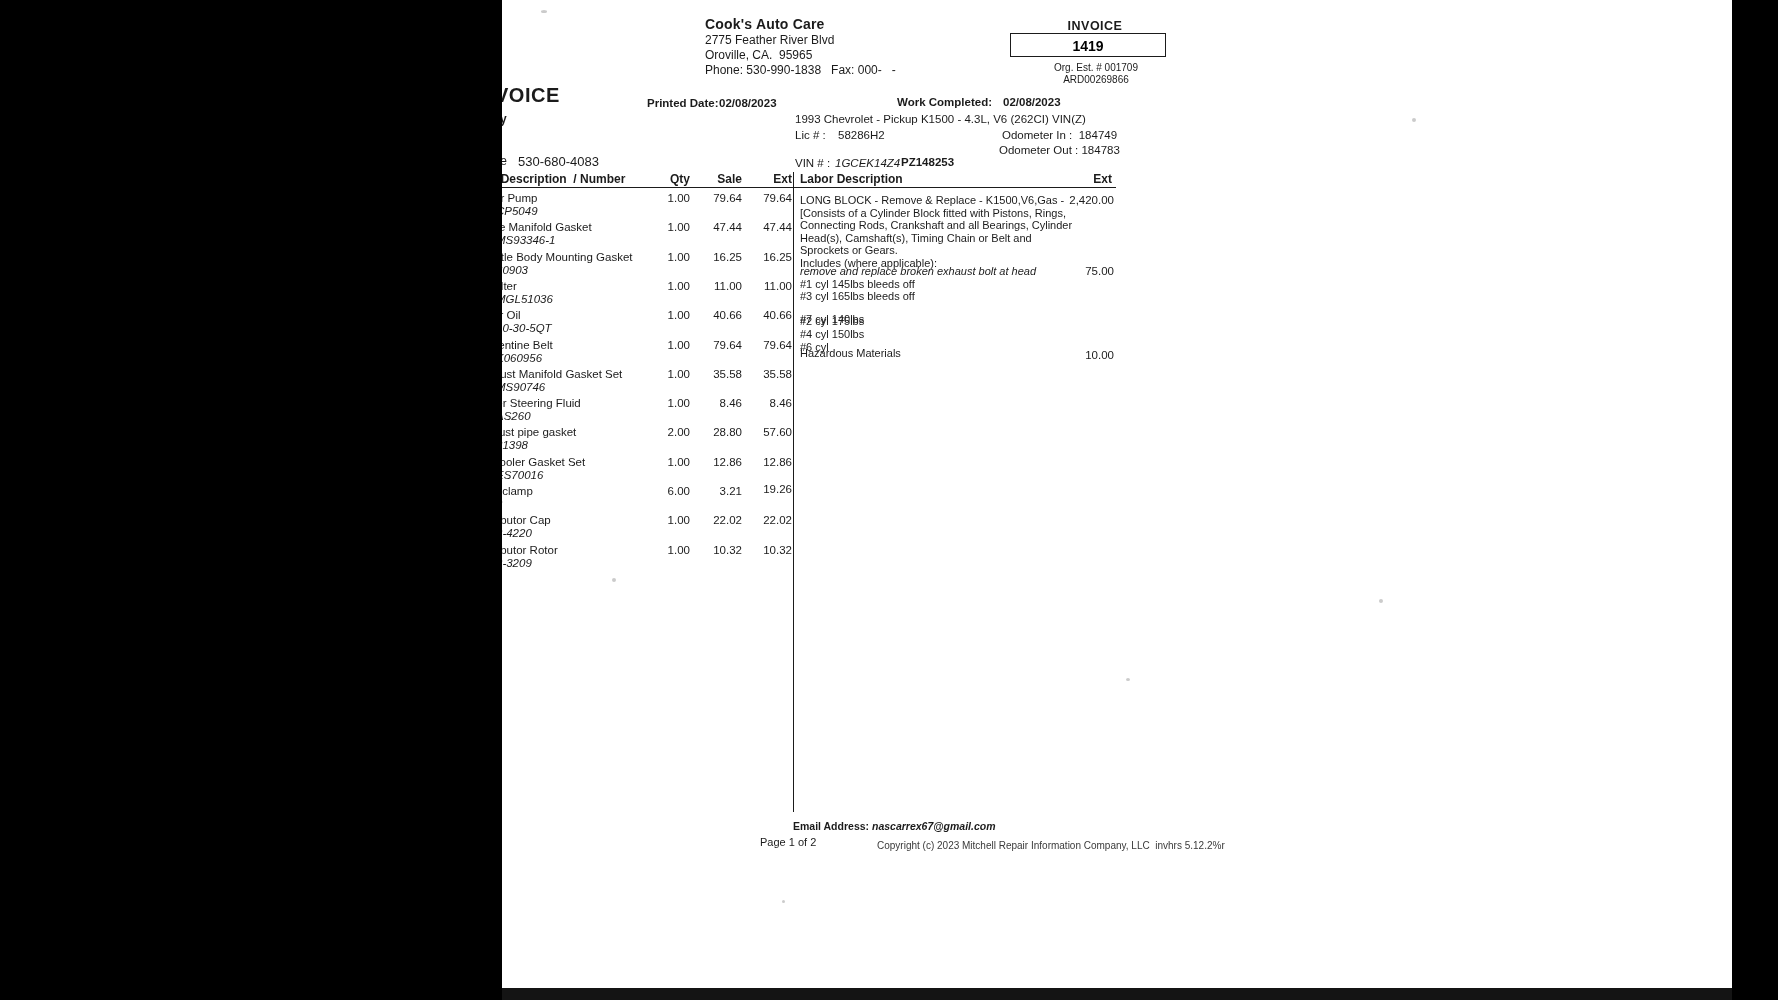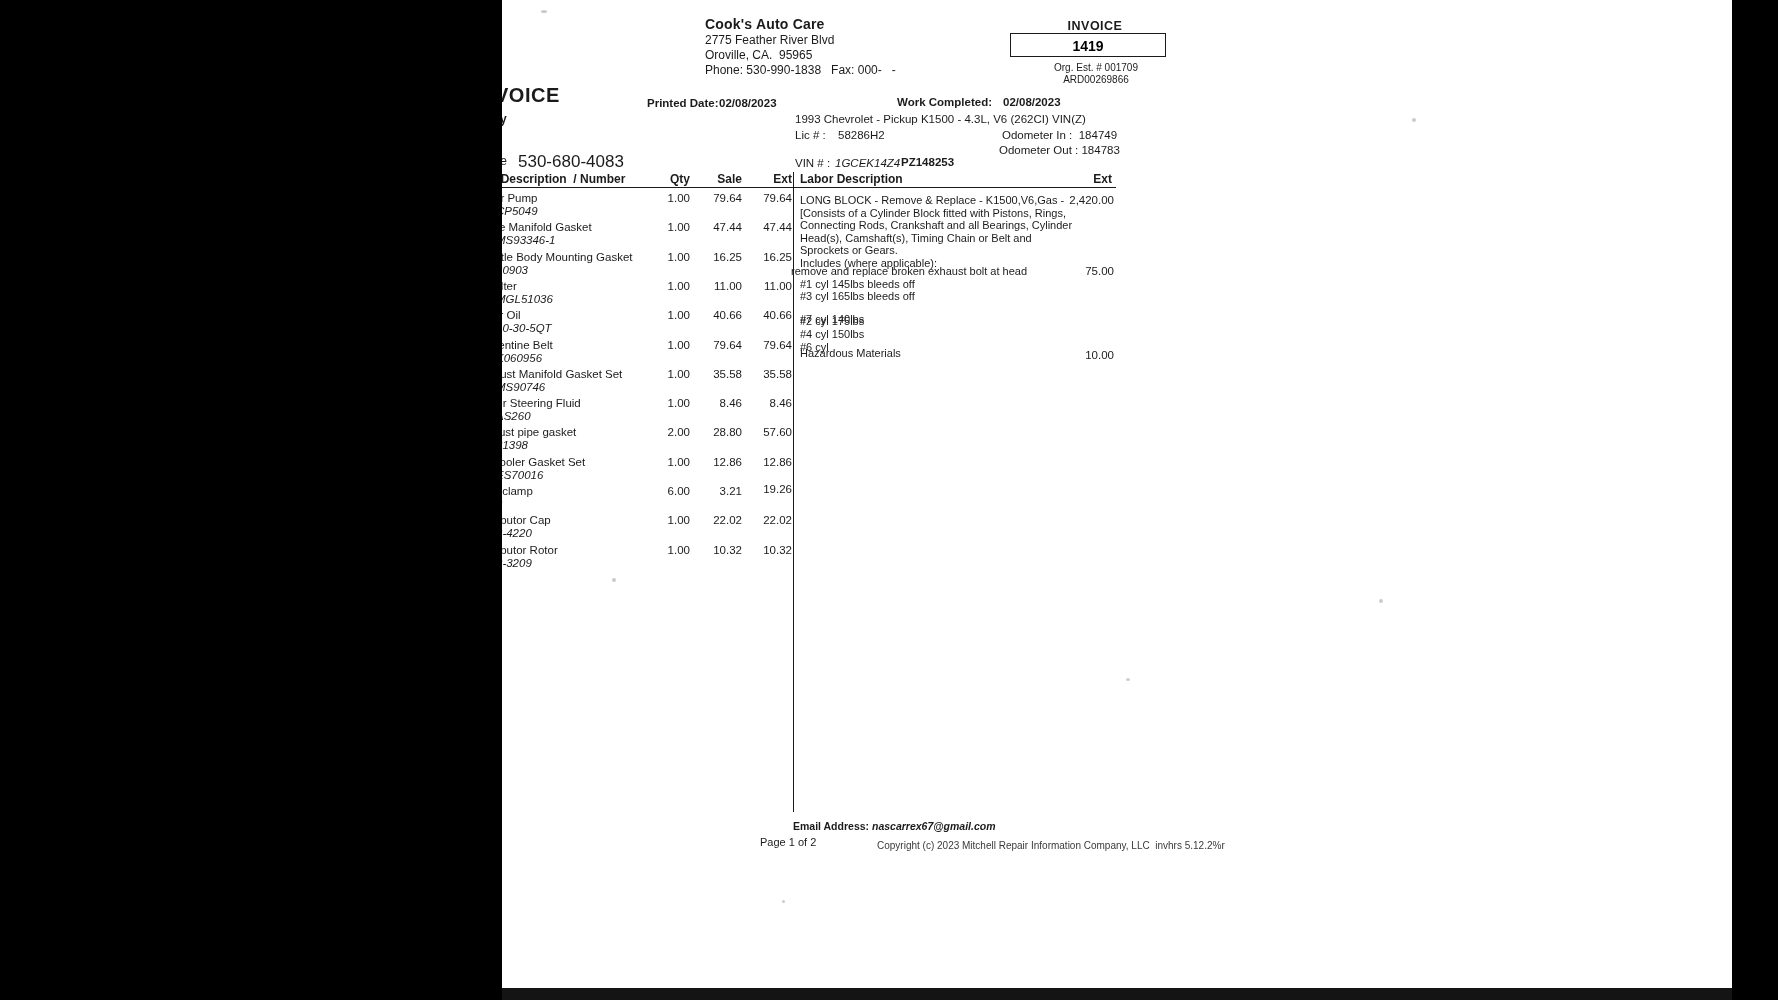--- a/index.html
+++ b/index.html
@@ -153,21 +153,21 @@
 
       <div class="t b" style="left:-28px;top:113px;font-size:12px;">randy</div>
       <div class="t" style="left:293px;top:113px;">1993 Chevrolet - Pickup K1500 - 4.3L, V6 (262CI) VIN(Z)</div>
 
       <div class="t" style="left:293px;top:129px;">Lic # :</div>
       <div class="t" style="left:336px;top:129px;">58286H2</div>
       <div class="t" style="left:500px;top:129px;">Odometer In :  184749</div>
       <div class="t" style="left:497px;top:144px;">Odometer Out : 184783</div>
 
       <div class="t" style="left:-27px;top:155px;font-size:12px;">Home</div>
-      <div class="t" style="left:16px;top:155px;font-size:17px;">530-680-4083</div>
+      <div class="t" style="left:16px;top:155px;font-size:13px;">530-680-4083</div>
 
       <div class="t" style="left:293px;top:157px;">VIN # :</div>
       <div class="t" style="left:333px;top:157px;font-style:italic;">1GCEK14Z4</div>
       <div class="t b" style="left:399px;top:156px;">PZ148253</div>
 
       <div class="t col-head" style="left:-28px;top:173px;">Part Description  / Number</div>
       <div class="t col-head" style="left:148px;top:173px;width:40px;text-align:right;">Qty</div>
       <div class="t col-head" style="left:200px;top:173px;width:40px;text-align:right;">Sale</div>
       <div class="t col-head" style="left:250px;top:173px;width:40px;text-align:right;">Ext</div>
       <div class="t col-head" style="left:298px;top:173px;">Labor Description</div>
@@ -274,21 +274,21 @@
           <div>
             <div class="t labor-line" style="left: 298px; top: 194px;">LONG BLOCK - Remove &amp; Replace - K1500,V6,Gas -</div>
             <div class="t labor-line" style="left: 298px; top: 206.6px;">[Consists of a Cylinder Block fitted with Pistons, Rings,</div>
             <div class="t labor-line" style="left: 298px; top: 219.2px;">Connecting Rods, Crankshaft and all Bearings, Cylinder</div>
             <div class="t labor-line" style="left: 298px; top: 231.8px;">Head(s), Camshaft(s), Timing Chain or Belt and</div>
             <div class="t labor-line" style="left: 298px; top: 244.4px;">Sprockets or Gears.</div>
             <div class="t labor-line" style="left: 298px; top: 257px;">Includes (where applicable):</div>
             <div class="t num" style="left: 540px; top: 194px; width: 72px;">2,420.00</div>
           </div>
           <div>
-            <div class="t labor-line" style="left: 289px; top: 265px;">remove and replace broken exhaust bolt at head</div>
+            <div class="t labor-line" style="left: 298px; top: 265px; font-style: italic;">remove and replace broken exhaust bolt at head</div>
             <div class="t labor-line" style="left: 298px; top: 277.6px;">#1 cyl 145lbs bleeds off</div>
             <div class="t labor-line" style="left: 298px; top: 290.2px;">#3 cyl 165lbs bleeds off</div>
             <div class="t labor-line" style="left: 298px; top: 313px;">#7 cyl 140lbs</div>
             <div class="t labor-line" style="left: 298px; top: 315.4px;">#2 cyl 175lbs</div>
             <div class="t labor-line" style="left: 298px; top: 328px;">#4 cyl 150lbs</div>
             <div class="t labor-line" style="left: 298px; top: 340.6px;">#6 cyl</div>
             <div class="t num" style="left: 540px; top: 265px; width: 72px;">75.00</div>
           </div>
           <div>
             <div class="t labor-line" style="left: 298px; top: 347px;">Hazardous Materials</div>

